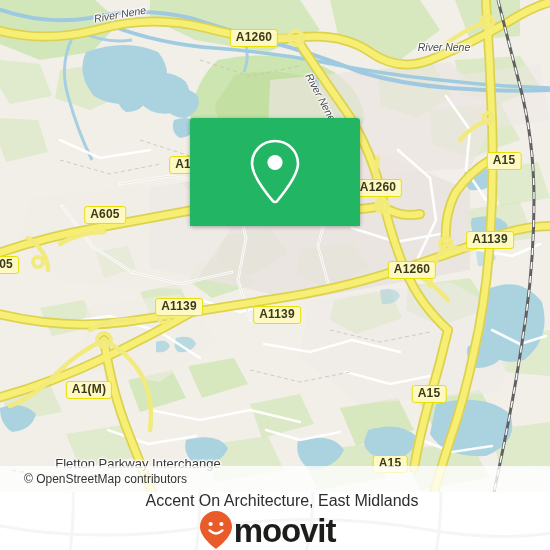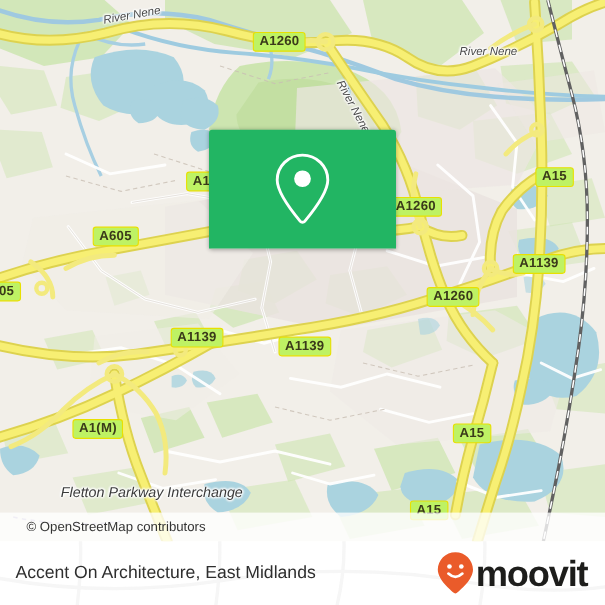--- a/index.html
+++ b/index.html
@@ -26,21 +26,21 @@
     width: 550px;
     height: 492px;
     background: #f2efe9;
     overflow: hidden;
   }
   #map-svg { display:block; width:550px; height:492px; }
 
   
   .shield {
     position: absolute;
-    background: #bef264;
+    background: #fef9c3;
     border: 1.5px solid #e8e000;
     border-radius: 3px;
     color: #3a3a1a;
     font-size: 12px;
     font-weight: bold;
     font-family: "Liberation Sans", sans-serif;
     padding: 1px 5px 2px 5px;
     line-height: 13px;
     white-space: nowrap;
     letter-spacing: 0.2px;
@@ -57,23 +57,23 @@
     white-space: nowrap;
     transform: translate(-50%, -50%);
     text-shadow: 0 0 3px #fff, 0 0 3px #fff, 0 0 2px #fff, 1px 0 2px #fff, -1px 0 2px #fff, 0 1px 2px #fff, 0 -1px 2px #fff;
   }
   .map-label.river {
     font-style: italic;
     color: #4a4a4a;
     font-size: 10.5px;
   }
   .map-label.place {
-    font-style: italic;
     color: #3a3a3a;
     font-size: 13px;
+    margin-top: 16px;
   }
 
   
   #popup-card {
     position: absolute;
     left: 190px;
     top: 118px;
     width: 170px;
     border-radius: 3px;
     box-shadow: 0 1px 4px rgba(0,0,0,0.32);
@@ -140,20 +140,21 @@
     left: 0;
     top: 492px;
     width: 550px;
     height: 58px;
     background: #ffffff;
     display: flex;
     align-items: center;
     justify-content: space-between;
     z-index: 50;
     overflow: hidden;
+    flex-direction: column;
   }
   #footer-watermark {
     position: absolute;
     left: 0; top: -60px;
     width: 550px; height: 120px;
     opacity: 0.07;
     pointer-events: none;
   }
   #footer-title {
     position: relative;

